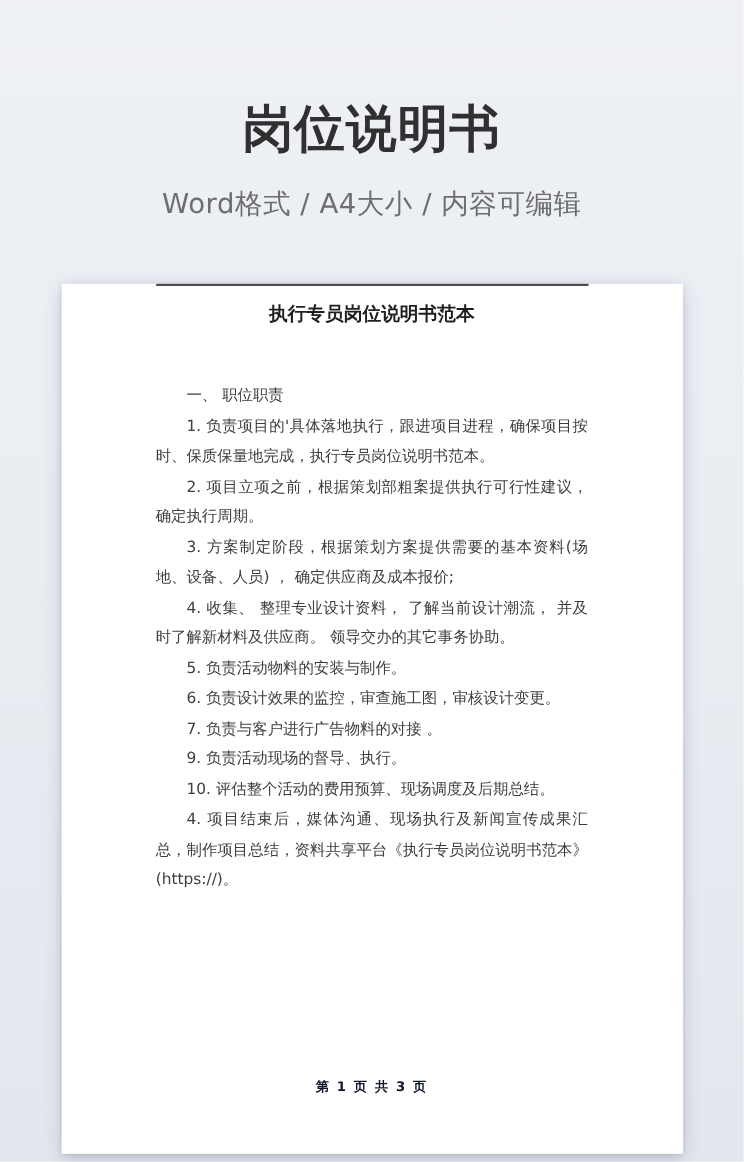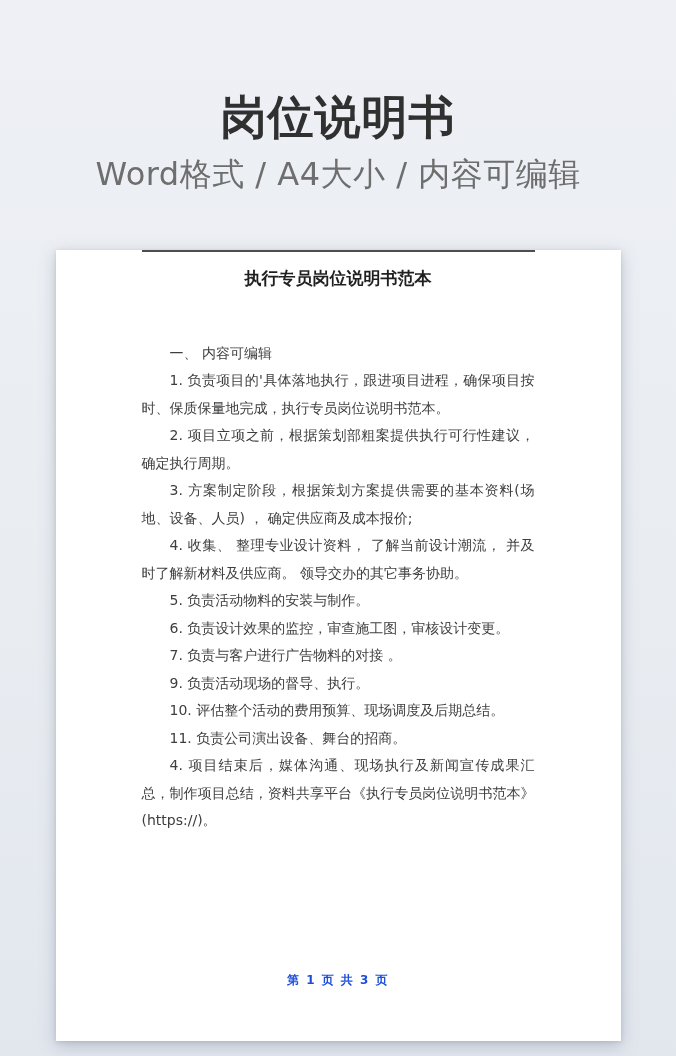--- a/index.html
+++ b/index.html
@@ -9,21 +9,21 @@
     background:linear-gradient(180deg,#eef0f5 0%,#e9edf2 55%,#e2e7ee 100%);
     overflow:hidden;
   }
   .stage { position:relative; width:676px; height:1056px; }
   .hero { padding-top:92px; text-align:center; }
   .hero-title {
     font-size:46px; font-weight:700; color:#303030;
     letter-spacing:1px; line-height:1.12;
   }
   .hero-subtitle {
-    margin-top:11px; font-size:32px; font-weight:400;
+    margin-top:27px; font-size:25px; font-weight:400;
     color:#6e6e6e; line-height:1.2; letter-spacing:0.5px;
   }
   .sheet {
     position:relative; width:565px; height:791px;
     margin:32px auto 0; background:#ffffff;
     box-shadow:0 5px 16px rgba(110,120,140,0.35), 0 1px 4px rgba(110,120,140,0.25);
     padding:0 86px;
   }
   .doc-rule {
     margin-top:57px; border:none; border-top:2px solid #4d4d4d; height:0;
@@ -34,62 +34,61 @@
   }
   .doc-body {
     margin-top:50px; font-size:14px; line-height:27.5px;
     color:#3e3e3e; text-align:justify;
   }
   .doc-body p { text-indent:2em; }
   .doc-body p.indent-small { text-indent:0.8em; }
   .page-number {
     position:absolute; left:0; right:0; bottom:52px;
     text-align:center; font-size:12px; font-weight:700;
-    color:#1d4ed8; letter-spacing:1.5px;
+    color:#0f172a; letter-spacing:1.5px;
   }
 </style>
 </head>
 <body>
 
 <div class="stage">
 
   <header class="hero">
     <h1 class="hero-title">岗位说明书</h1>
     <div class="hero-subtitle">Word格式 / A4大小 / 内容可编辑</div>
   </header>
 
   <section class="sheet">
 
     <hr class="doc-rule">
 
     <h2 class="doc-title">执行专员岗位说明书范本</h2>
 
     <div class="doc-body">
-      <p class="sec">一、 内容可编辑</p>
+      <p class="sec">一、 职位职责</p>
 
         <p class="indent-normal">1. 负责项目的'具体落地执行，跟进项目进程，确保项目按时、保质保量地完成，执行专员岗位说明书范本。</p>
 
         <p class="indent-normal">2. 项目立项之前，根据策划部粗案提供执行可行性建议，确定执行周期。</p>
 
         <p class="indent-normal">3. 方案制定阶段，根据策划方案提供需要的基本资料(场地、设备、人员) ， 确定供应商及成本报价;</p>
 
         <p class="indent-normal">4. 收集、 整理专业设计资料， 了解当前设计潮流， 并及时了解新材料及供应商。 领导交办的其它事务协助。</p>
 
         <p class="indent-normal">5. 负责活动物料的安装与制作。</p>
 
         <p class="indent-normal">6. 负责设计效果的监控，审查施工图，审核设计变更。</p>
 
         <p class="indent-normal">7. 负责与客户进行广告物料的对接 。</p>
 
 
         <p class="indent-normal">9. 负责活动现场的督导、执行。</p>
 
         <p class="indent-normal">10. 评估整个活动的费用预算、现场调度及后期总结。</p>
 
-        <p class="indent-normal">11. 负责公司演出设备、舞台的招商。</p>
 
         <p class="indent-normal">4. 项目结束后，媒体沟通、现场执行及新闻宣传成果汇总，制作项目总结，资料共享平台《执行专员岗位说明书范本》(https://)。</p>
 
       </div>
 
     <div class="page-number">第 1 页 共 3 页</div>
 
   </section>
 
 </div>

